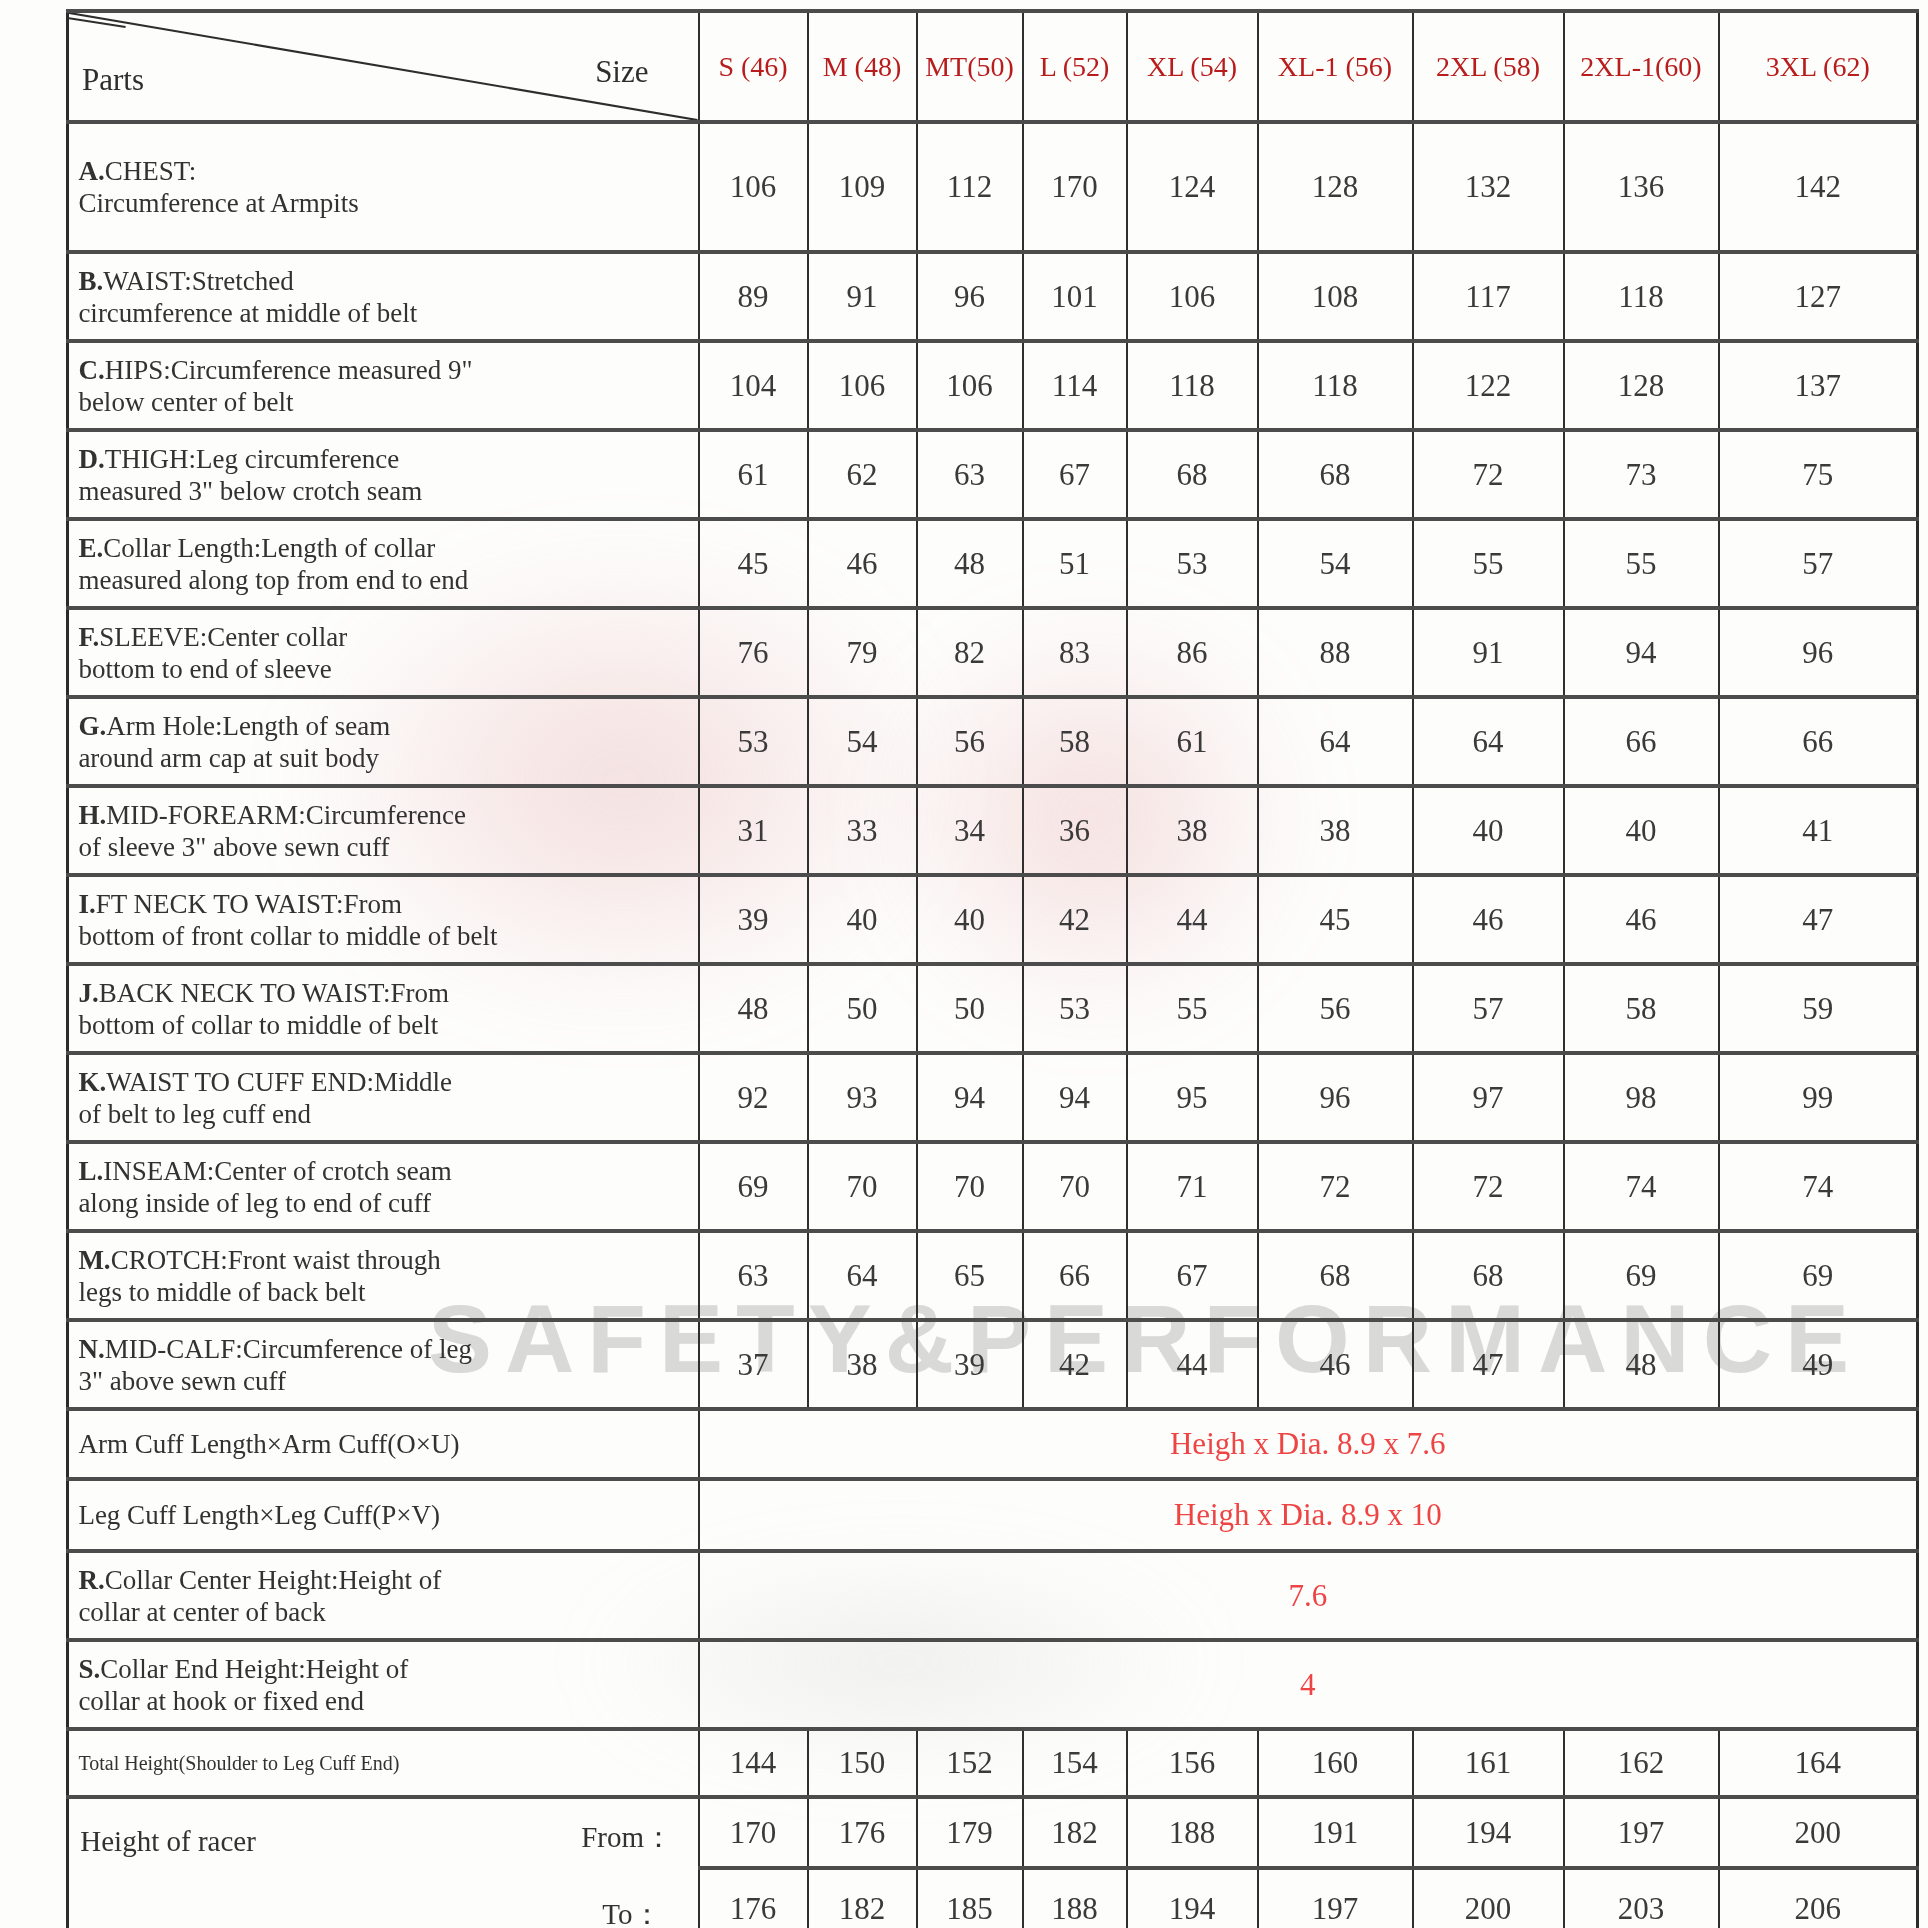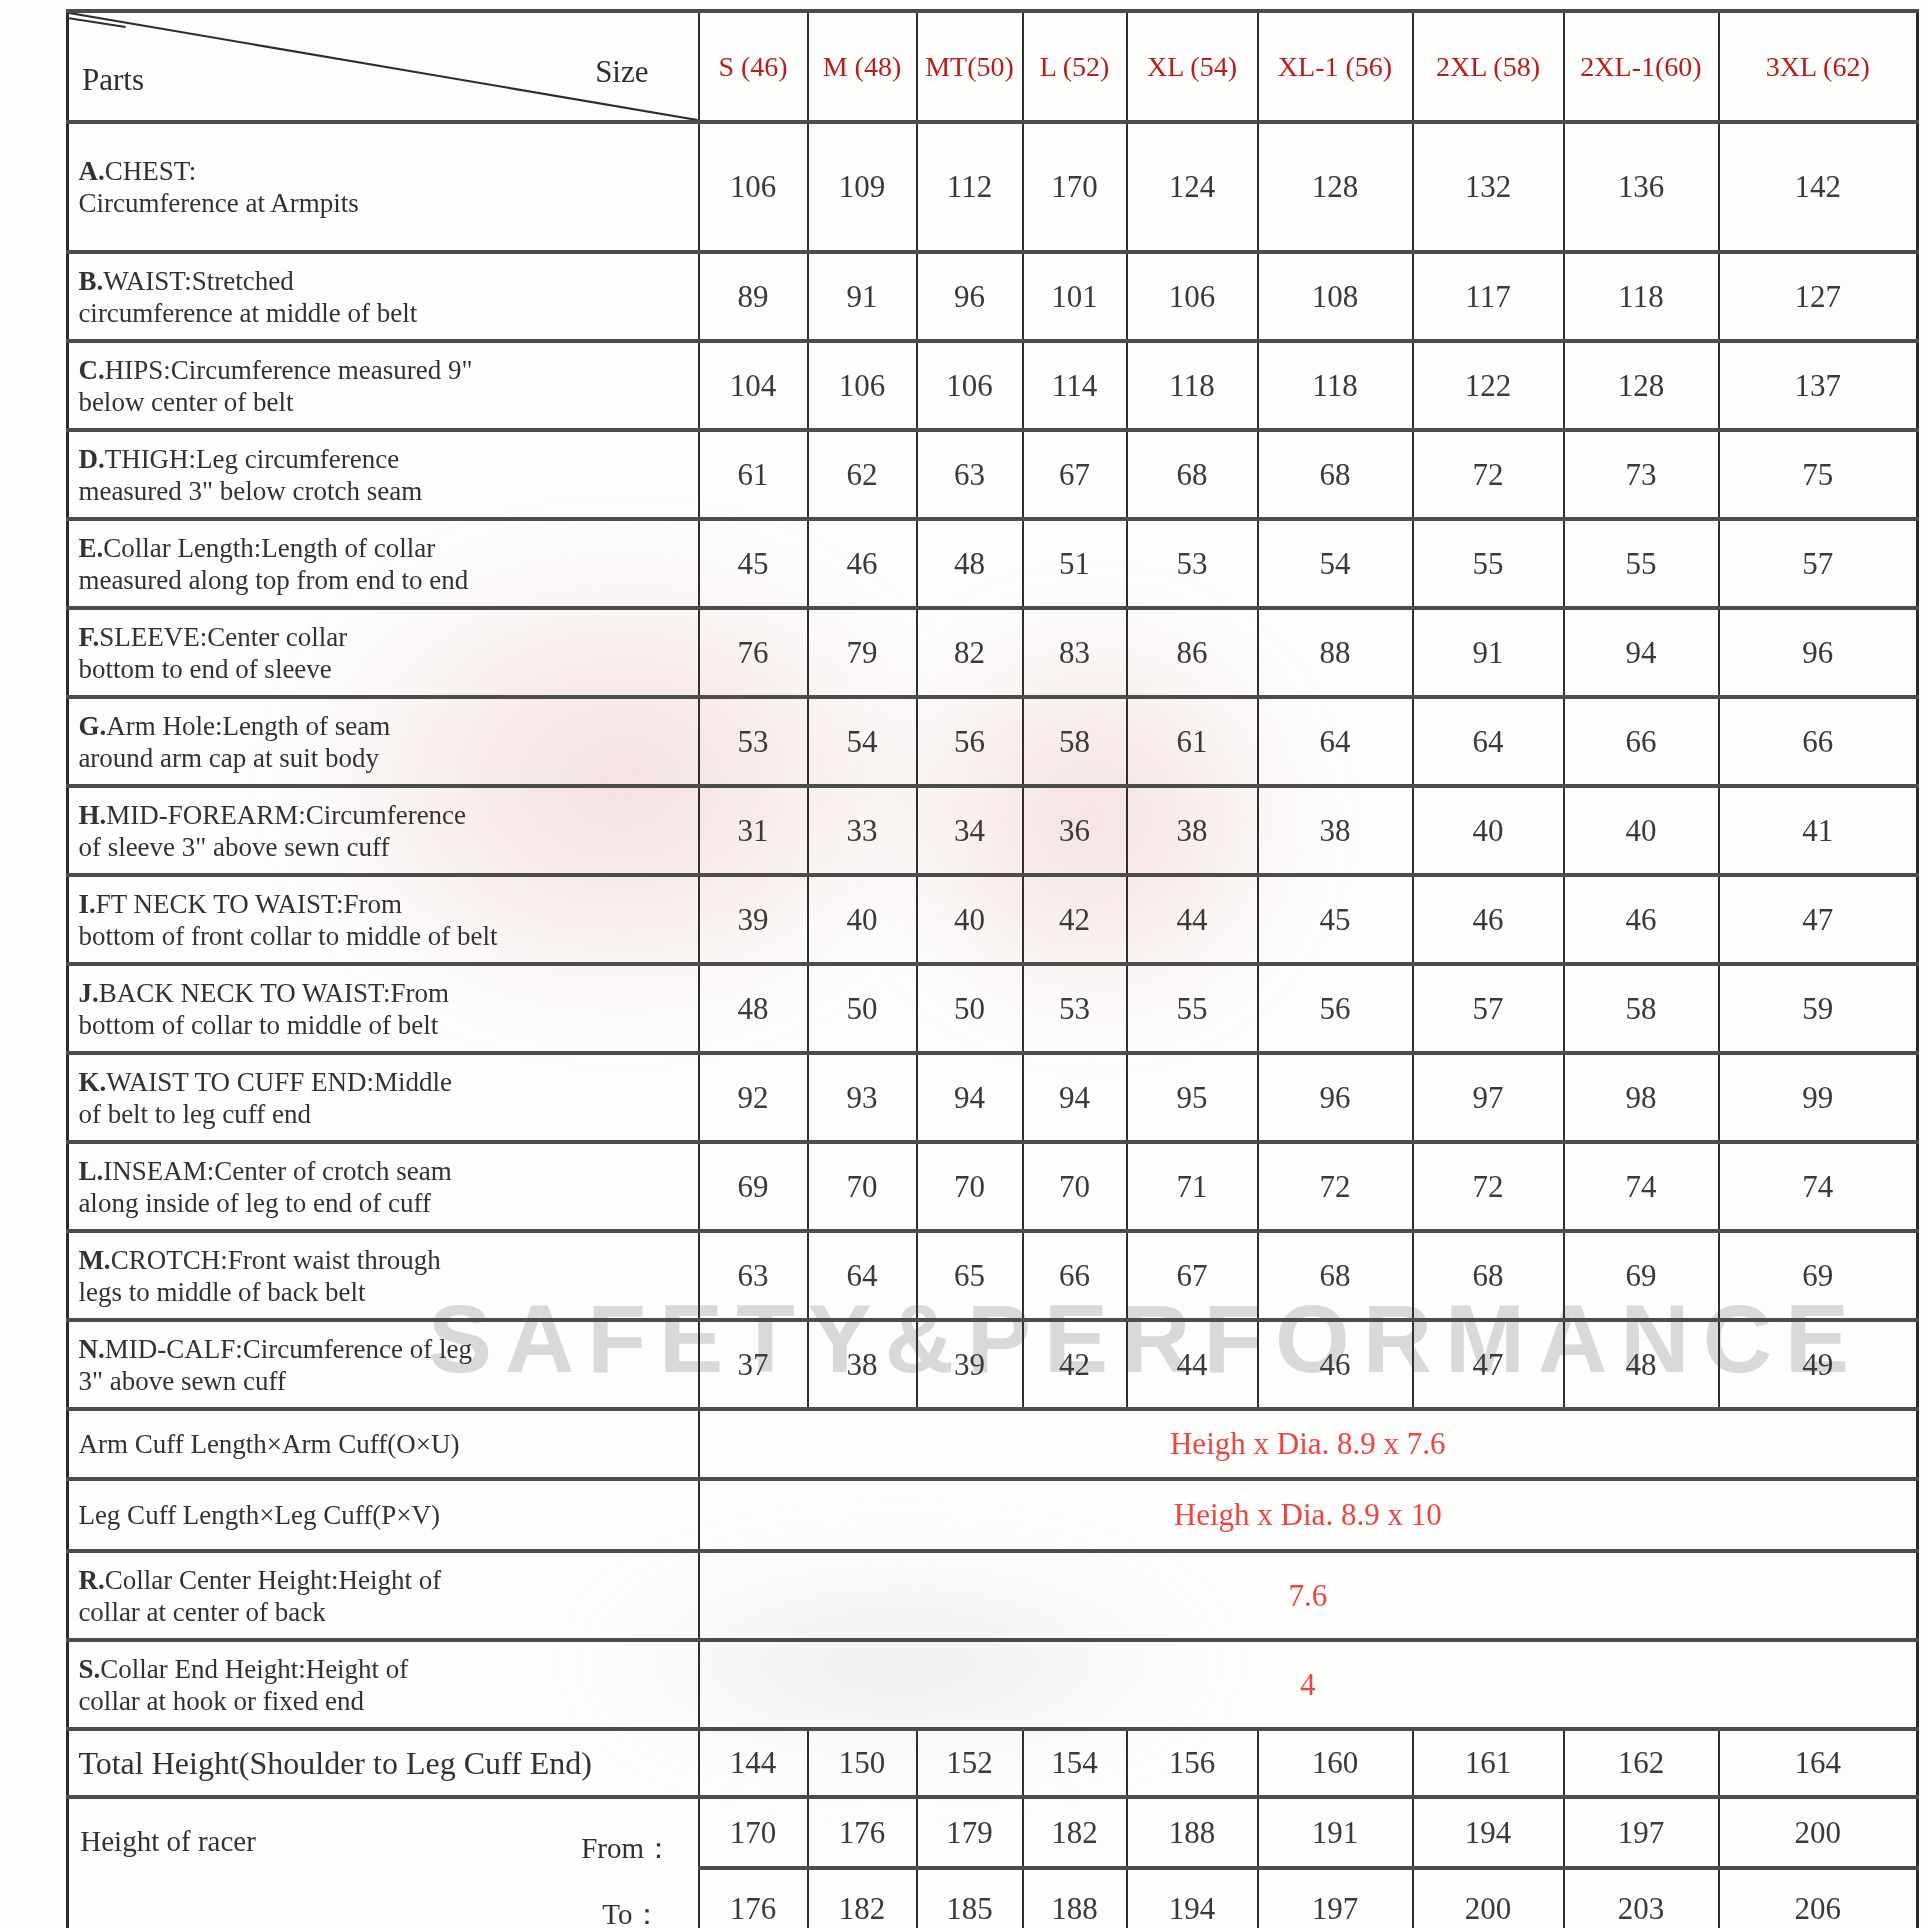--- a/index.html
+++ b/index.html
@@ -62,21 +62,21 @@
   td.lab .l1, td.lab .l2 { display: block; }
   td.lab.twoline { padding: 0 5.6px 0 9.4px; }
   td.lab.twoline .wrap { height: 100%; display: flex; flex-direction: column; justify-content: space-evenly; }
   .letter-row .l1::first-letter { font-weight: bold; }
   td.num { font-size: 31px; text-align: center; vertical-align: middle; color: #3a3a3a; }
   td.merged-val { font-size: 31px; text-align: center; vertical-align: middle; color: #ef4444; }
   td.lab b { font-weight: normal; }
 
   td.racer-lab { position: relative; font-size: 29px; color: #323232; }
   .racer-name { position: absolute; left: 11.3px; top: 26px; }
-  .racer-from { position: absolute; right: 24.5px; top: 30px; }
+  .racer-from { position: absolute; right: 24.5px; top: 19px; }
   .racer-to   { position: absolute; right: 36px; top: 96px; }
 </style>
 </head>
 <body>
 
 <div class="blob blob1"></div>
 <div class="blob blob2"></div>
 <div class="blob blob3"></div>
 <div class="wm-text">SAFETY&amp;PERFORMANCE</div>
 
@@ -374,21 +374,21 @@
       <tr style="height: 89px;">
         <td class="lab twoline letter-row">
           <div class="wrap">
             <div class="l1">S.Collar End Height:Height of</div>
             <div class="l2">collar at hook or fixed end</div>
           </div>
         </td>
         <td class="merged-val" colspan="9">4</td>
       </tr>
       <tr style="height: 68px;">
-        <td class="lab" style="font-size: 32px;">Total Height(Shoulder to Leg Cuff End)</td>
+        <td class="lab" style="font-size: 20px;">Total Height(Shoulder to Leg Cuff End)</td>
         <td class="num">144</td>
         <td class="num">150</td>
         <td class="num">152</td>
         <td class="num">154</td>
         <td class="num">156</td>
         <td class="num">160</td>
         <td class="num">161</td>
         <td class="num">162</td>
         <td class="num">164</td>
       </tr>

